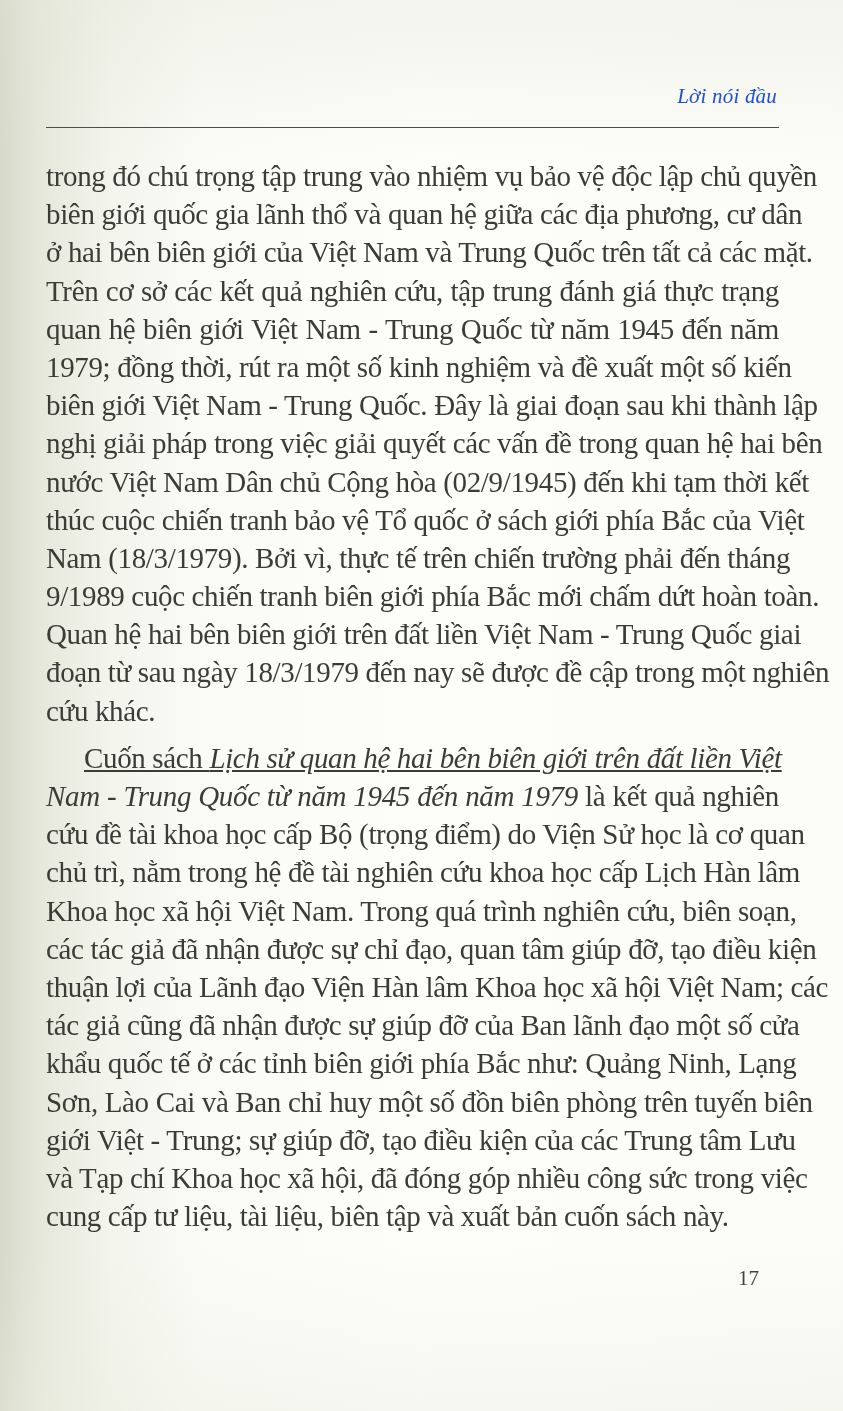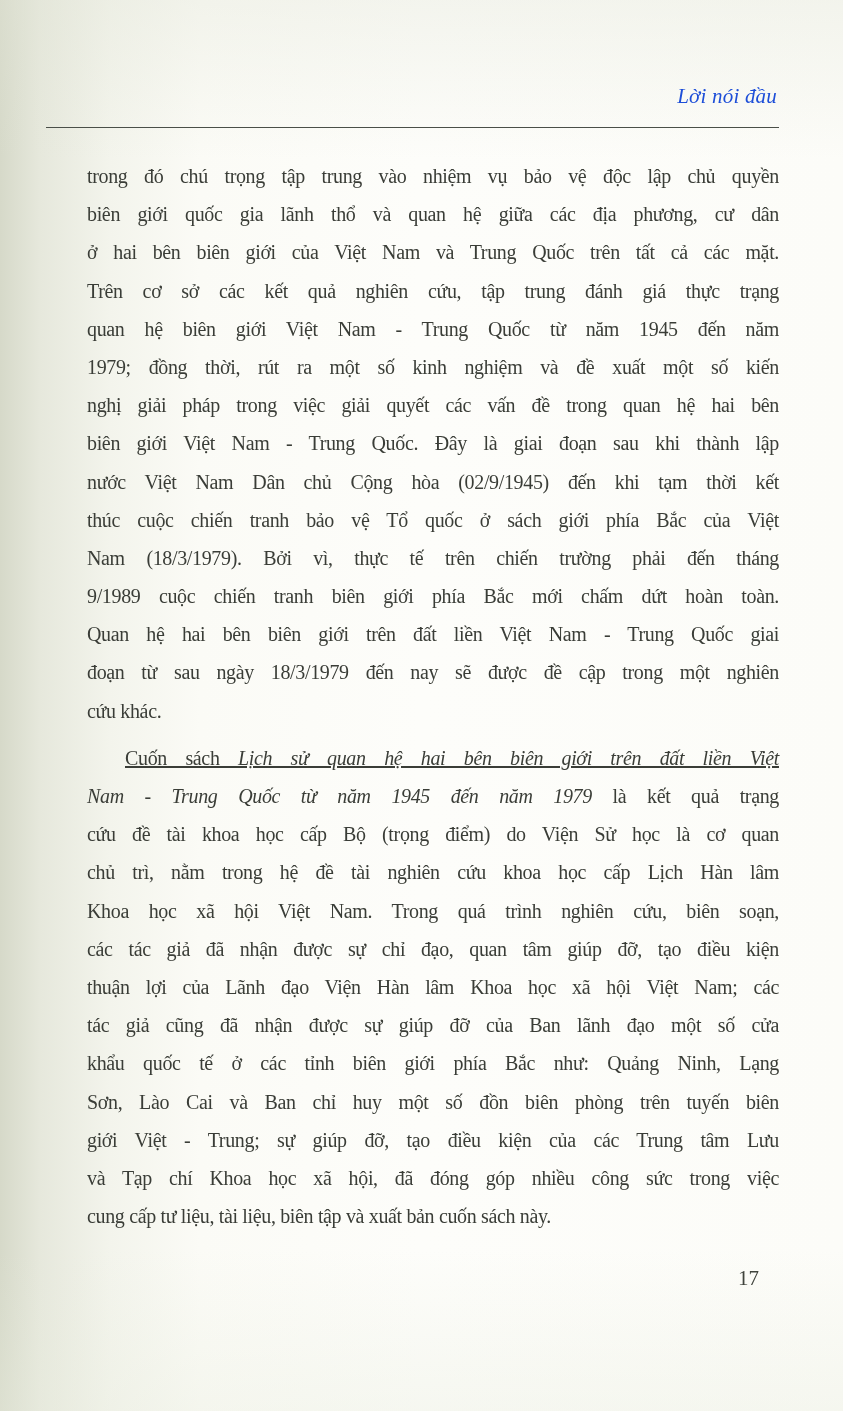--- a/index.html
+++ b/index.html
@@ -42,27 +42,26 @@
     .body-text {
       position: absolute;
       left: 46px;
       top: 157px;
       width: 733px;
     }
     .line {
       display: block;
       height: 38.2px;
       line-height: 38.2px;
-      font-size: 20px;
+      font-size: 29px;
       white-space: nowrap;
       text-align: justify;
       text-align-last: justify;
       letter-spacing: -0.35px;
       color: #3a3d37;
-      margin-left: 41px;
     }
     .line.last {
       text-align-last: left;
     }
     .para-gap {
       display: block;
       height: 9px;
     }
     .indent {
       padding-left: 38px;
@@ -88,36 +87,36 @@
 <div class="header-rule"></div>
 
 <div class="body-text">
   <div>
     <span class="line">trong đó chú trọng tập trung vào nhiệm vụ bảo vệ độc lập chủ quyền</span>
     <span class="line">biên giới quốc gia lãnh thổ và quan hệ giữa các địa phương, cư dân</span>
     <span class="line">ở hai bên biên giới của Việt Nam và Trung Quốc trên tất cả các mặt.</span>
     <span class="line">Trên cơ sở các kết quả nghiên cứu, tập trung đánh giá thực trạng</span>
     <span class="line">quan hệ biên giới Việt Nam - Trung Quốc từ năm 1945 đến năm</span>
     <span class="line">1979; đồng thời, rút ra một số kinh nghiệm và đề xuất một số kiến</span>
+    <span class="line">biên giới Việt Nam - Trung Quốc. Đây là giai đoạn sau khi thành lập</span>
     <span class="line">nghị giải pháp trong việc giải quyết các vấn đề trong quan hệ hai bên</span>
-    <span class="line">biên giới Việt Nam - Trung Quốc. Đây là giai đoạn sau khi thành lập</span>
     <span class="line">nước Việt Nam Dân chủ Cộng hòa (02/9/1945) đến khi tạm thời kết</span>
     <span class="line">thúc cuộc chiến tranh bảo vệ Tổ quốc ở sách giới phía Bắc của Việt</span>
     <span class="line">Nam (18/3/1979). Bởi vì, thực tế trên chiến trường phải đến tháng</span>
     <span class="line">9/1989 cuộc chiến tranh biên giới phía Bắc mới chấm dứt hoàn toàn.</span>
     <span class="line">Quan hệ hai bên biên giới trên đất liền Việt Nam - Trung Quốc giai</span>
     <span class="line">đoạn từ sau ngày 18/3/1979 đến nay sẽ được đề cập trong một nghiên</span>
     <span class="line last">cứu khác.</span>
   </div>
 
   <span class="para-gap"></span>
 
   <div>
     <span class="line indent"><span>Cuốn sách </span><em>Lịch sử quan hệ hai bên biên giới trên đất liền Việt</em></span>
-    <span class="line"><em>Nam - Trung Quốc từ năm 1945 đến năm 1979</em><span> là kết quả trạng</span></span>
+    <span class="line"><em>Nam - Trung Quốc từ năm 1945 đến năm 1979</em><span> là kết quả nghiên</span></span>
     <span class="line">cứu đề tài khoa học cấp Bộ (trọng điểm) do Viện Sử học là cơ quan</span>
     <span class="line">chủ trì, nằm trong hệ đề tài nghiên cứu khoa học cấp Lịch Hàn lâm</span>
     <span class="line">Khoa học xã hội Việt Nam. Trong quá trình nghiên cứu, biên soạn,</span>
     <span class="line">các tác giả đã nhận được sự chỉ đạo, quan tâm giúp đỡ, tạo điều kiện</span>
     <span class="line">thuận lợi của Lãnh đạo Viện Hàn lâm Khoa học xã hội Việt Nam; các</span>
     <span class="line">tác giả cũng đã nhận được sự giúp đỡ của Ban lãnh đạo một số cửa</span>
     <span class="line">khẩu quốc tế ở các tỉnh biên giới phía Bắc như: Quảng Ninh, Lạng</span>
     <span class="line">Sơn, Lào Cai và Ban chỉ huy một số đồn biên phòng trên tuyến biên</span>
     <span class="line">giới Việt - Trung; sự giúp đỡ, tạo điều kiện của các Trung tâm Lưu</span>
     <span class="line">và Tạp chí Khoa học xã hội, đã đóng góp nhiều công sức trong việc</span>

